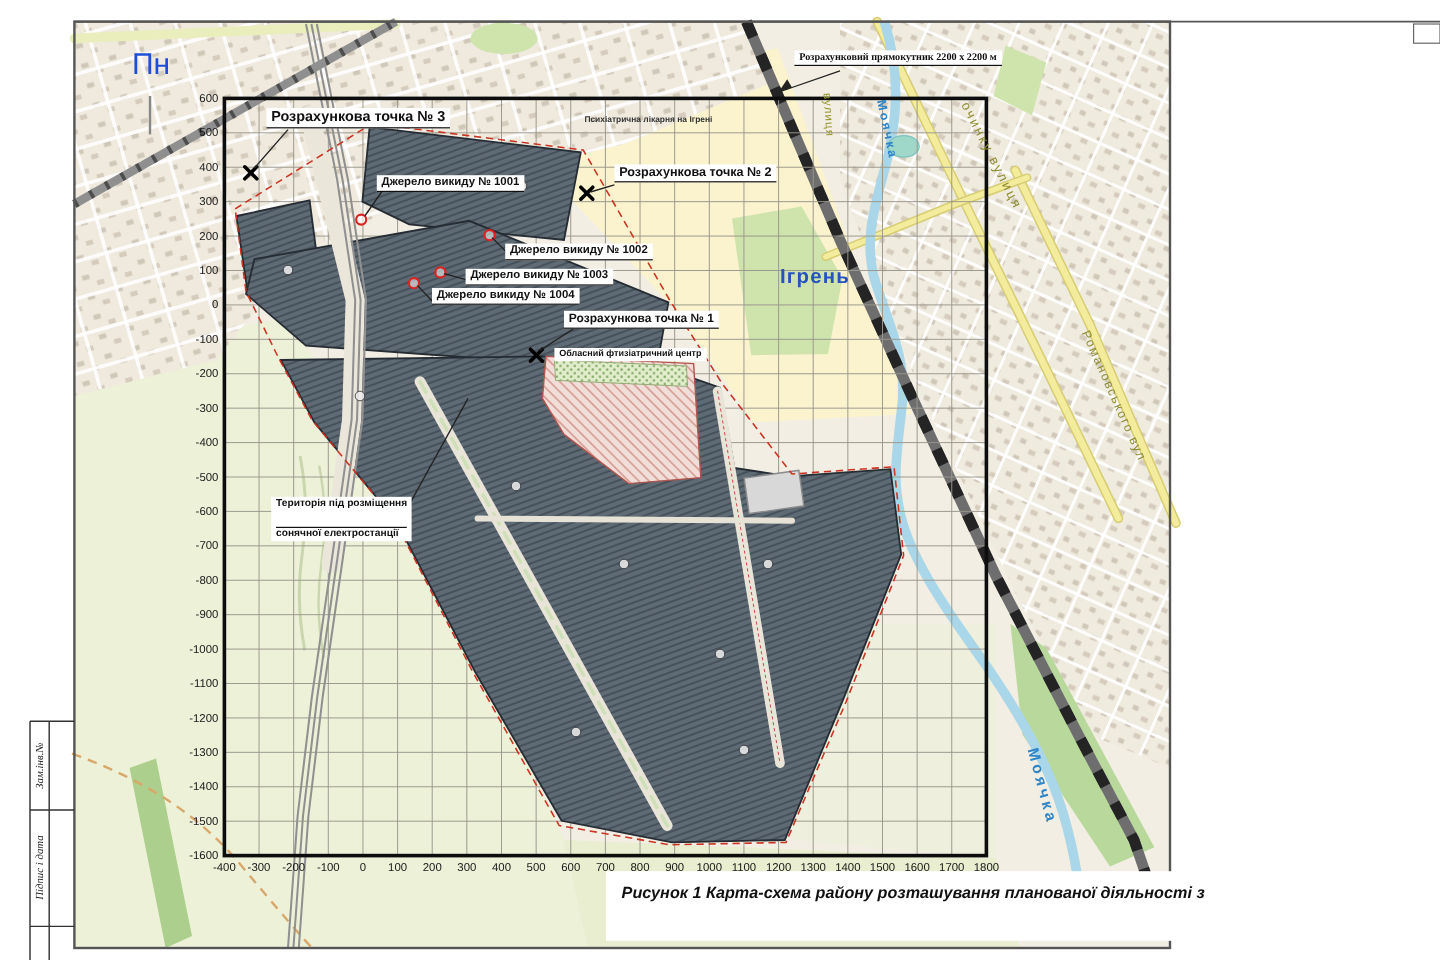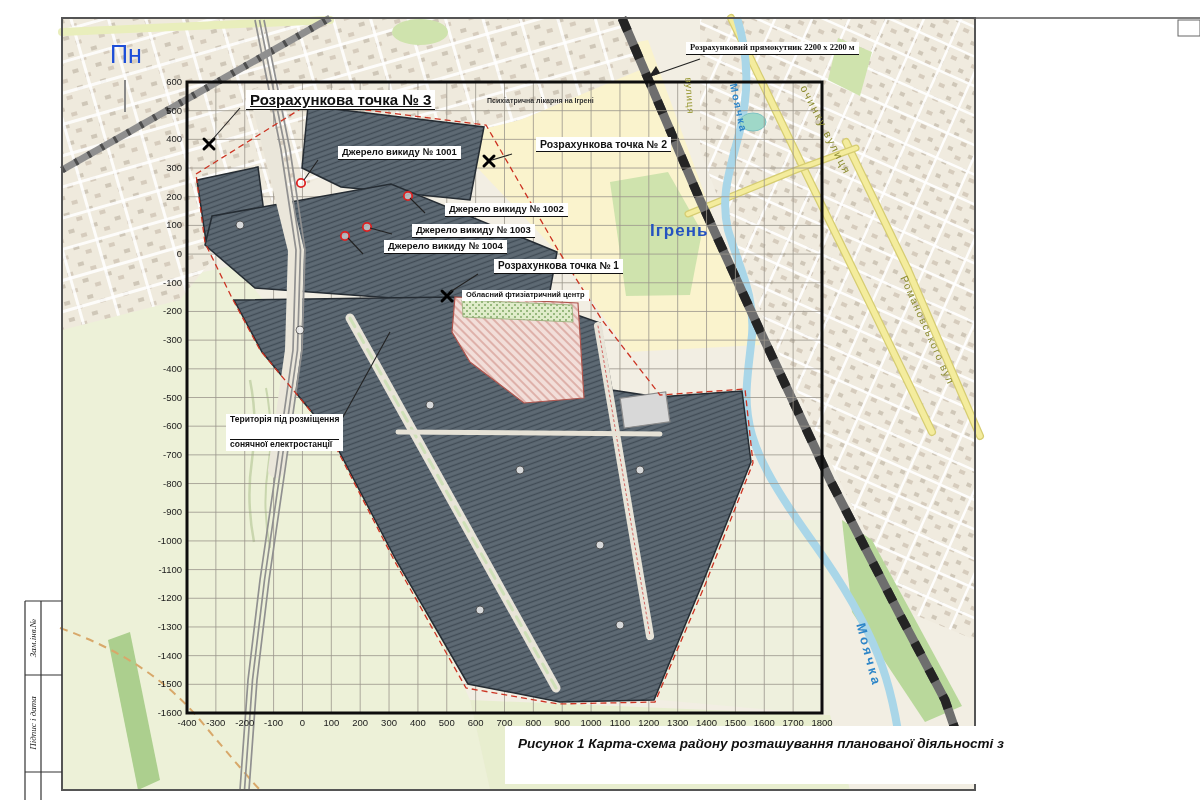--- a/index.html
+++ b/index.html
@@ -1,21 +1,21 @@
 <!DOCTYPE html>
 <html><head>
 <meta charset="utf-8">
 <style>
   html,body{margin:0;padding:0;}
   body{width:1200px;height:800px;background:#ffffff;font-family:"Liberation Sans",sans-serif;overflow:hidden;}
   .page{position:relative;width:1200px;height:800px;background:#fff;}
   svg{position:absolute;left:0;top:0;}
   .lbl{position:absolute;background:#fff;color:#111;font-weight:bold;white-space:nowrap;
        padding:1px 4px;line-height:1.15;}
-  .ul{border-bottom:1.6px solid #111;margin-left:24px;}
+  .ul{border-bottom:1.6px solid #111;}
   .plain{position:absolute;color:#1d4ed8;font-weight:bold;white-space:nowrap;}
   .rot{position:absolute;transform-origin:center;white-space:nowrap;}
   .caption{position:absolute;left:505px;top:726px;width:695px;height:58px;background:#fff;
            font-family:"Liberation Sans",sans-serif;font-style:italic;font-weight:bold;
            font-size:13.5px;color:#111;}
   .caption div{position:absolute;white-space:nowrap;}
   .side-lbl{position:absolute;font-family:"Liberation Serif",serif;font-style:italic;
             font-size:9px;color:#222;transform:rotate(-90deg);transform-origin:center;white-space:nowrap;}
 </style>
 </head>
@@ -393,21 +393,21 @@
     <line x1="25" y1="601" x2="62" y2="601"></line>
     <line x1="25" y1="675" x2="62" y2="675"></line>
     <line x1="25" y1="772" x2="62" y2="772"></line>
   </g>
 </svg>
 
 <div class="plain" style="left:110px;top:40px;font-size:25px;font-weight:normal;">Пн</div>
 
 <div class="lbl ul" style="left:662px;top:42px;font-size:8.5px;font-family:'Liberation Serif',serif;">Розрахунковий прямокутник 2200 х 2200 м</div>
 
-<div class="lbl ul" style="left:222px;top:90px;font-size:15px;text-decoration:underline;">Розрахункова точка № 3</div>
+<div class="lbl ul" style="left:222px;top:90px;font-size:12px;">Розрахункова точка № 3</div>
 
 <div class="lbl ul" style="left:512px;top:137px;font-size:10.5px;">Розрахункова точка № 2</div>
 
 <div class="lbl ul" style="left:470px;top:259px;font-size:10px;">Розрахункова точка № 1</div>
 
 <div class="lbl ul" style="left:314px;top:146px;font-size:9.5px;">Джерело викиду № 1001</div>
 
 <div class="lbl ul" style="left:421px;top:203px;font-size:9.5px;">Джерело викиду № 1002</div>
 
 <div class="lbl ul" style="left:388px;top:224px;font-size:9.5px;text-align:center;">Джерело викиду № 1003</div>

